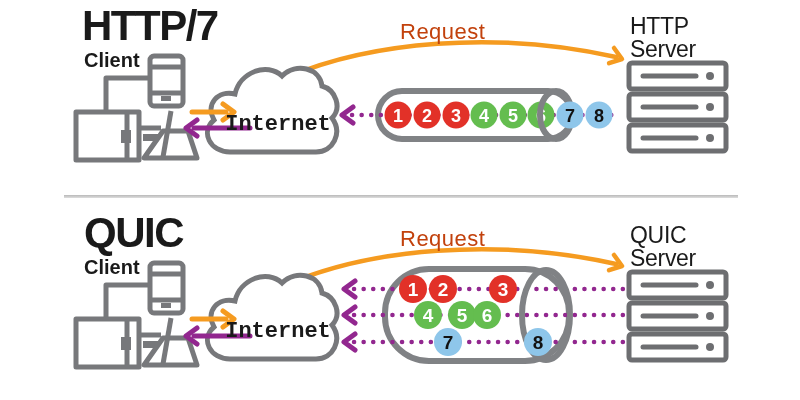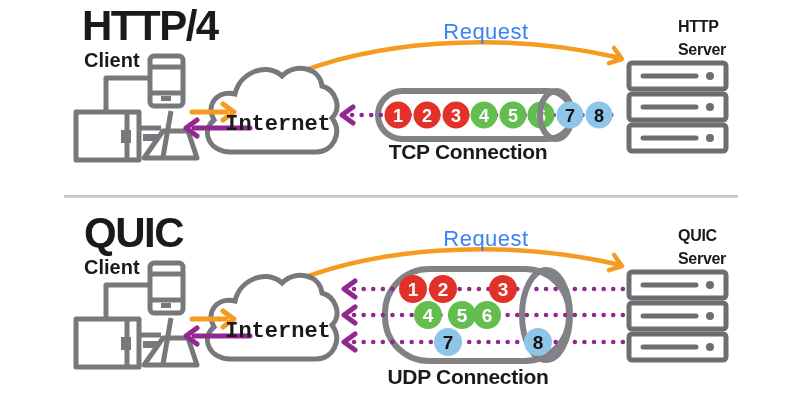--- a/index.html
+++ b/index.html
@@ -5,23 +5,23 @@
   html,body{margin:0;padding:0;background:#fff;}
   #stage{
     position:relative;width:800px;height:400px;background:#fff;overflow:hidden;
     font-family:"Liberation Sans",sans-serif;color:#1a1a1a;
   }
   #art{position:absolute;left:0;top:0;width:800px;height:400px;}
   .lbl{position:absolute;white-space:nowrap;}
   .big-title{font-size:42px;font-weight:bold;letter-spacing:-1.5px;line-height:1;}
   .client{font-size:20px;font-weight:bold;}
   .internet{font-size:22px;font-weight:bold;width:120px;text-align:center;font-family:Liberation Mono, monospace;}
-  .request{font-size:22px;color:#3b82f6;width:172px;text-align:center;letter-spacing:.5px;}
+  .request{font-size:22px;color:#c2410c;width:172px;text-align:left;letter-spacing:.5px;}
   .conn{font-size:21px;font-weight:bold;width:200px;text-align:center;letter-spacing:-0.3px;}
-  .server-lbl{font-size:16px;font-weight:bold;line-height:23px;letter-spacing:-0.3px;margin-left:48px;}
+  .server-lbl{font-size:23px;font-weight:normal;line-height:23px;letter-spacing:-0.3px;}
   .divider{position:absolute;left:64px;top:195px;width:674px;height:3px;
     background:linear-gradient(#b9b9b9,#dedede);}
   svg text{font-family:"Liberation Sans",sans-serif;font-weight:bold;}
 </style>
 </head>
 <body>
 
 <div id="stage">
 
   <svg id="art" viewBox="0 0 800 400">
@@ -152,33 +152,31 @@
       <ellipse cx="546" cy="315" rx="24" ry="45" fill="none" stroke="#808285" stroke-width="6"></ellipse>
       <g font-size="19" text-anchor="middle">
         <circle cx="538" cy="342" r="14" fill="#8EC6EA"></circle>
         <text x="538" y="348.5" fill="#111">8</text>
       </g>
     </g>
   </svg>
 
   <div class="divider"></div>
 
-  <div class="lbl big-title" style="left:82px;top:5px;">HTTP/4</div>
+  <div class="lbl big-title" style="left:82px;top:5px;">HTTP/7</div>
   <div class="lbl client" style="left:84px;top:49px;">Client</div>
   <div class="lbl internet" style="left:218px;top:112px;">Internet</div>
   <div class="lbl request" style="left:400px;top:19px;">Request</div>
-  <div class="lbl conn" style="left:368px;top:140px;">TCP Connection</div>
   <div class="lbl server-lbl" style="left:630px;top:15px;">
     <div>HTTP</div>
     <div>Server</div>
   </div>
 
   <div class="lbl big-title" style="left:84px;top:212px;">QUIC</div>
   <div class="lbl client" style="left:84px;top:256px;">Client</div>
   <div class="lbl internet" style="left:218px;top:319px;">Internet</div>
   <div class="lbl request" style="left:400px;top:226px;">Request</div>
-  <div class="lbl conn" style="left:368px;top:365px;">UDP Connection</div>
   <div class="lbl server-lbl" style="left:630px;top:224px;">
     <div>QUIC</div>
     <div>Server</div>
   </div>
 
 </div>
 
 </body></html>

